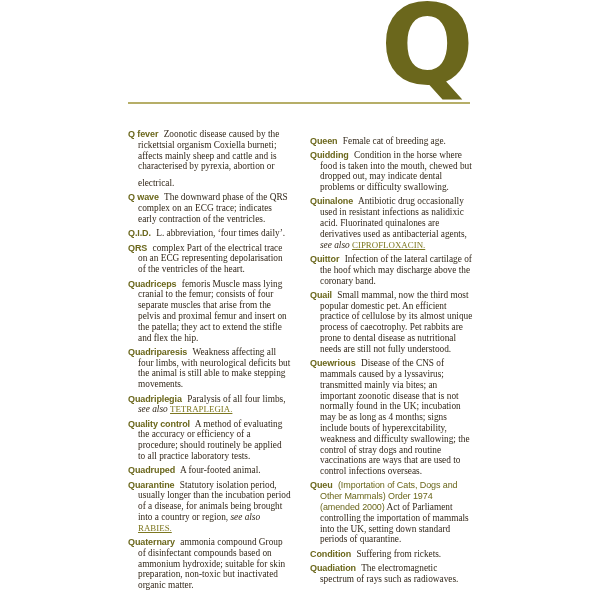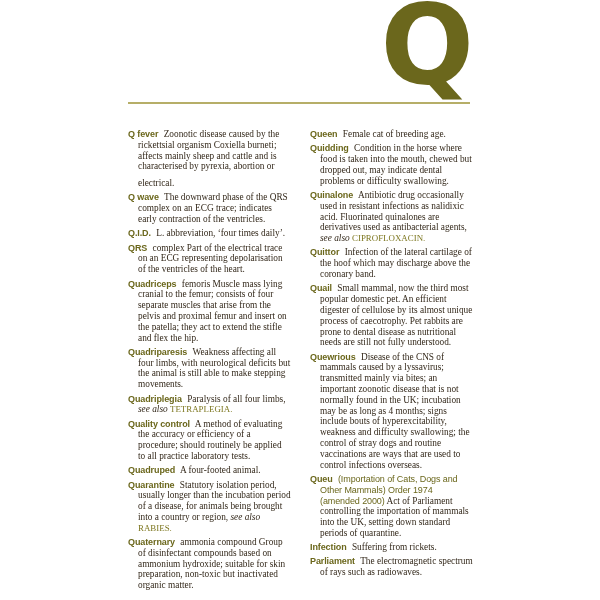--- a/index.html
+++ b/index.html
@@ -1,34 +1,34 @@
 <!DOCTYPE html>
 <html><head>
 <meta charset="utf-8">
 <style>
   html,body{margin:0;padding:0;background:#ffffff;}
   .page{position:relative;width:600px;height:600px;background:#ffffff;overflow:hidden;
         font-family:"Liberation Serif",serif;}
   .big-letter{position:absolute;top:-9px;right:128px;font-family:"DejaVu Sans","Liberation Sans",sans-serif;
         font-weight:bold;font-size:110px;line-height:1;color:#6b671c;letter-spacing:-2px;}
   .header-rule{position:absolute;top:102px;left:128px;width:342px;height:2px;background:#b6ae68;}
-  .columns{position:absolute;top:129px;left:128px;width:346px;display:flex;align-items:flex-start;}
+  .columns{position:absolute;top:129px;left:128px;width:346px;display:flex;align-items:center;}
   .col{width:163px;}
   .col-left{margin-right:7px;}
   .divider{width:1px;background:#b6ae68;margin-right:11px;}
   .entry{margin:0 0 3.5px 0;}
   .para{margin:0;font-size:9.3px;line-height:10.8px;color:#33281a;
         text-indent:-10px;padding-left:10px;text-align:left;}
   .para.cont{text-indent:0;margin-top:6px;}
   .term{font-family:"Liberation Sans",sans-serif;font-weight:bold;color:#6b671c;
         font-size:9px;margin-right:3px;letter-spacing:-0.1px;}
   .term-cont{font-family:"Liberation Sans",sans-serif;font-weight:normal;color:#6b671c;
         font-size:9px;letter-spacing:-0.1px;}
   .it{font-style:italic;}
-  .xref{color:#7d7720;font-size:8.9px;}
+  .xref{color:#7d7720;font-size:8.9px;text-decoration:underline;}
 </style>
 </head>
 <body>
 
 <div class="page">
   <div class="big-letter">Q</div>
   <div class="header-rule"></div>
   <div class="columns">
     <div class="col col-left" id="col-left">
         <div class="entry">
@@ -74,29 +74,29 @@
         <div class="entry">
           <p class="para"><span class="term">Quidding</span> <span>Condition in the horse where food is taken into the mouth, chewed but dropped out, may indicate dental problems or difficulty swallowing.</span></p>
         </div>
         <div class="entry">
           <p class="para"><span class="term">Quinalone</span> <span>Antibiotic drug occasionally used in resistant infections as nalidixic acid. Fluorinated quinalones are derivatives used as antibacterial agents, </span><span class="it">see also</span><span> </span><span class="xref">CIPROFLOXACIN.</span></p>
         </div>
         <div class="entry">
           <p class="para"><span class="term">Quittor</span> <span>Infection of the lateral cartilage of the hoof which may discharge above the coronary band.</span></p>
         </div>
         <div class="entry">
-          <p class="para"><span class="term">Quail</span> <span>Small mammal, now the third most popular domestic pet. An efficient digester of cellulose by its almost unique process of caecotrophy. Pet rabbits are prone to dental disease as nutritional needs are still not fully understood.</span></p>
+          <p class="para"><span class="term">Quail</span> <span>Small mammal, now the third most popular domestic pet. An efficient practice of cellulose by its almost unique process of caecotrophy. Pet rabbits are prone to dental disease as nutritional needs are still not fully understood.</span></p>
         </div>
         <div class="entry">
           <p class="para"><span class="term">Quewrious</span> <span>Disease of the CNS of mammals caused by a lyssavirus; transmitted mainly via bites; an important zoonotic disease that is not normally found in the UK; incubation may be as long as 4 months; signs include bouts of hyperexcitability, weakness and difficulty swallowing; the control of stray dogs and routine vaccinations are ways that are used to control infections overseas.</span></p>
         </div>
         <div class="entry">
           <p class="para"><span class="term">Queu</span> <span class="term-cont">(Importation of Cats, Dogs and Other Mammals) Order 1974 (amended 2000)</span><span> Act of Parliament controlling the importation of mammals into the UK, setting down standard periods of quarantine.</span></p>
         </div>
         <div class="entry">
-          <p class="para"><span class="term">Infection</span> <span>Suffering from rickets.</span></p>
+          <p class="para"><span class="term">Condition</span> <span>Suffering from rickets.</span></p>
         </div>
         <div class="entry">
-          <p class="para"><span class="term">Parliament</span> <span>The electromagnetic spectrum of rays such as radiowaves.</span></p>
+          <p class="para"><span class="term">Quadiation</span> <span>The electromagnetic spectrum of rays such as radiowaves.</span></p>
         </div>
       </div>
   </div>
 </div>
 
 </body></html>

